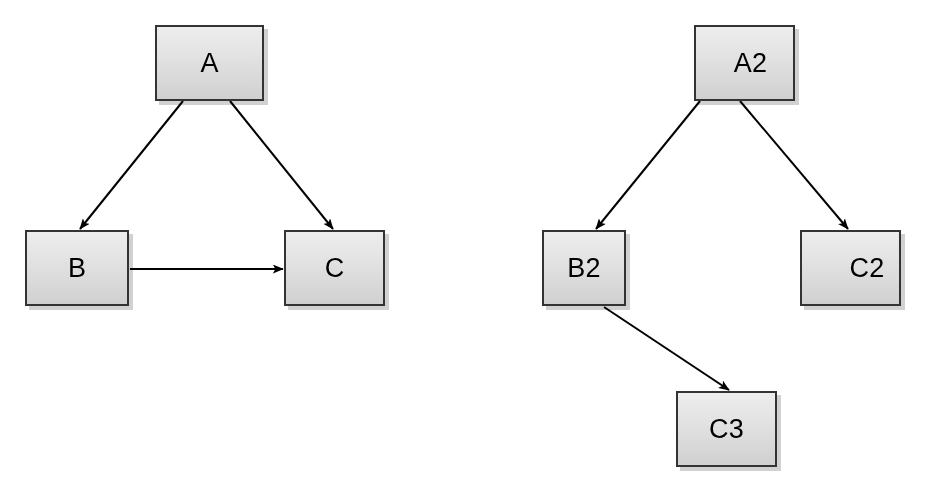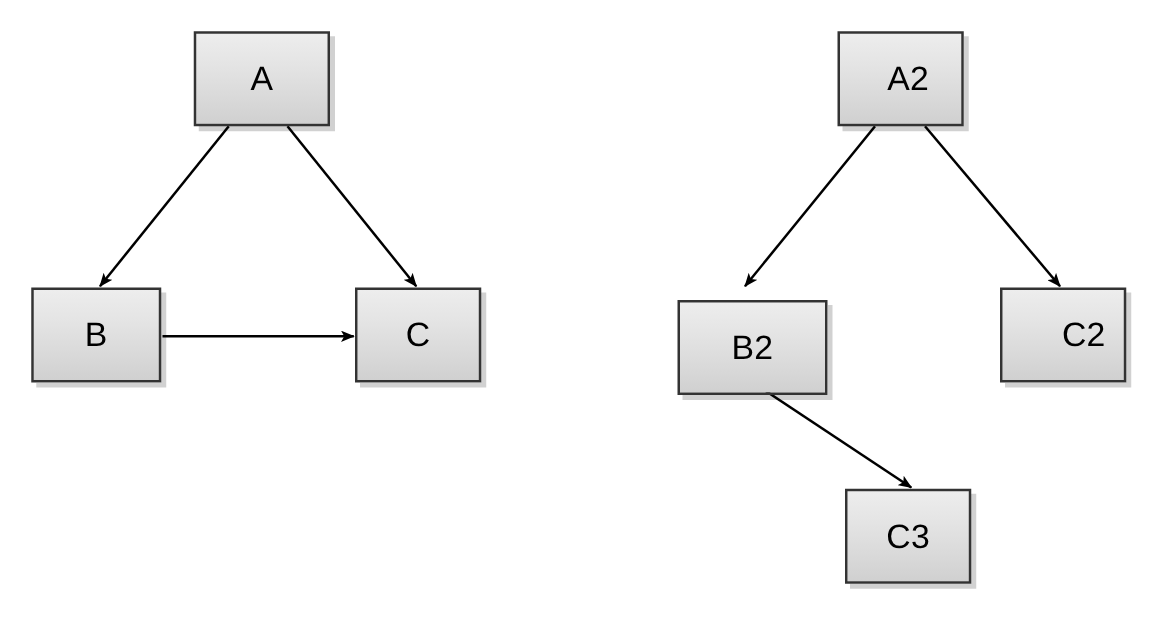--- a/index.html
+++ b/index.html
@@ -78,24 +78,24 @@
   <div id="node-group">
       <div class="node" style="left: 155px; top: 25px; width: 109px; height: 76px;">
         <span class="node-label">A</span>
       </div>
       <div class="node" style="left: 25px; top: 230px; width: 104px; height: 76px;">
         <span class="node-label">B</span>
       </div>
       <div class="node" style="left: 284px; top: 230px; width: 101px; height: 76px;">
         <span class="node-label">C</span>
       </div>
-      <div class="node" style="left: 670px; top: 25px; width: 101px; height: 76px; padding-left: 12px;">
+      <div class="node" style="left: 694px; top: 25px; width: 101px; height: 76px; padding-left: 12px;">
         <span class="node-label">A2</span>
       </div>
-      <div class="node" style="left: 542px; top: 240px; width: 120px; height: 76px;">
+      <div class="node" style="left: 542px; top: 230px; width: 84px; height: 76px;">
         <span class="node-label">B2</span>
       </div>
       <div class="node" style="left: 800px; top: 230px; width: 101px; height: 76px; padding-left: 33px;">
         <span class="node-label">C2</span>
       </div>
       <div class="node" style="left: 676px; top: 391px; width: 101px; height: 76px;">
         <span class="node-label">C3</span>
       </div>
     </div>
 

